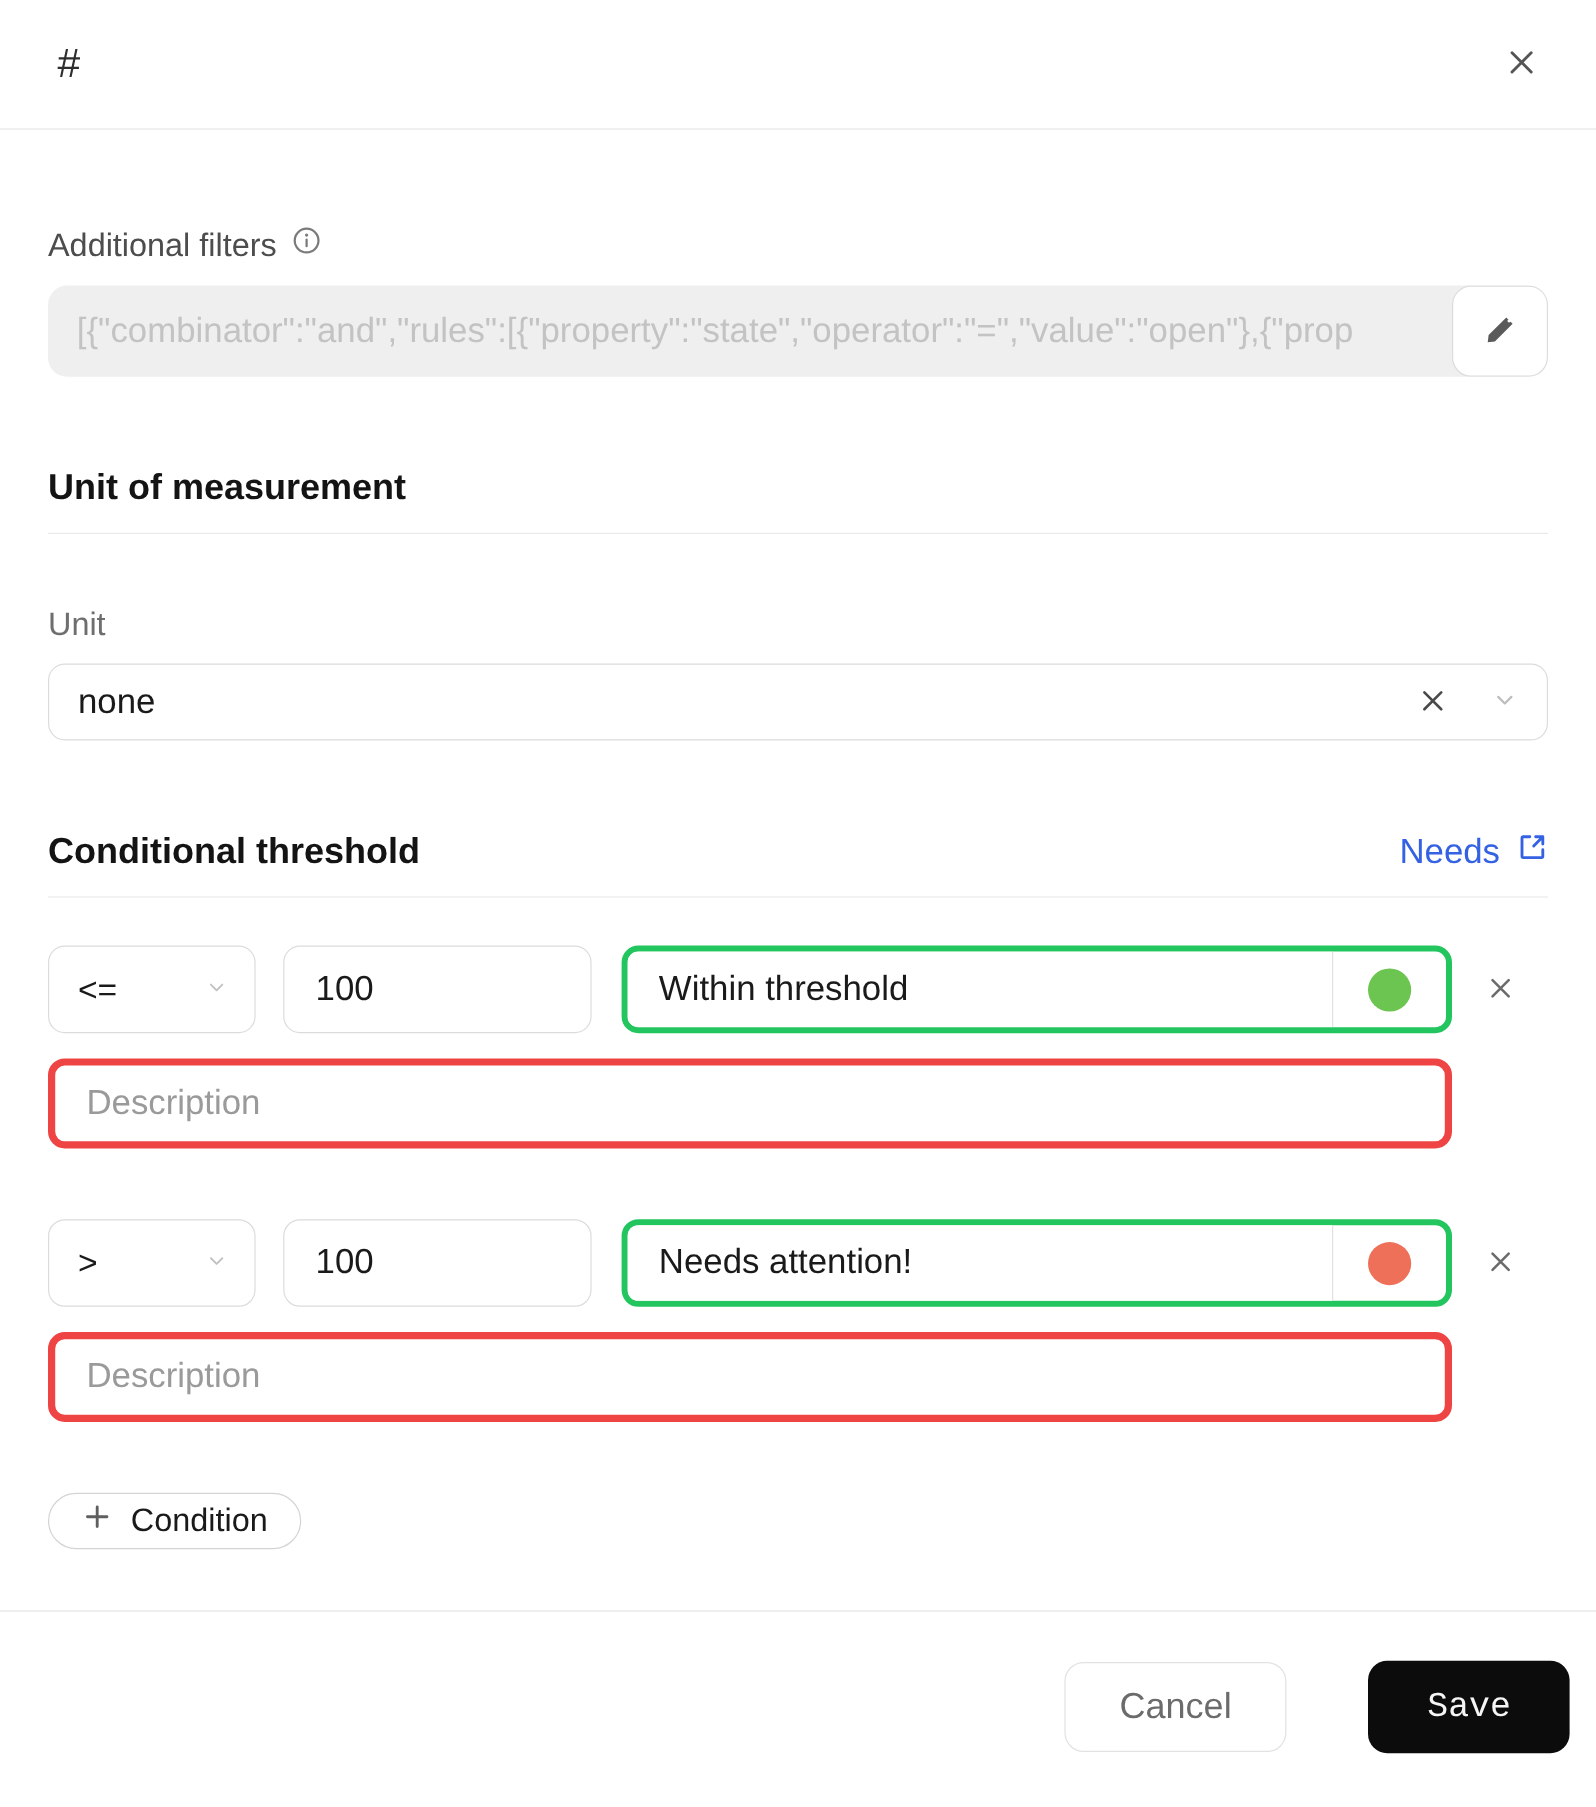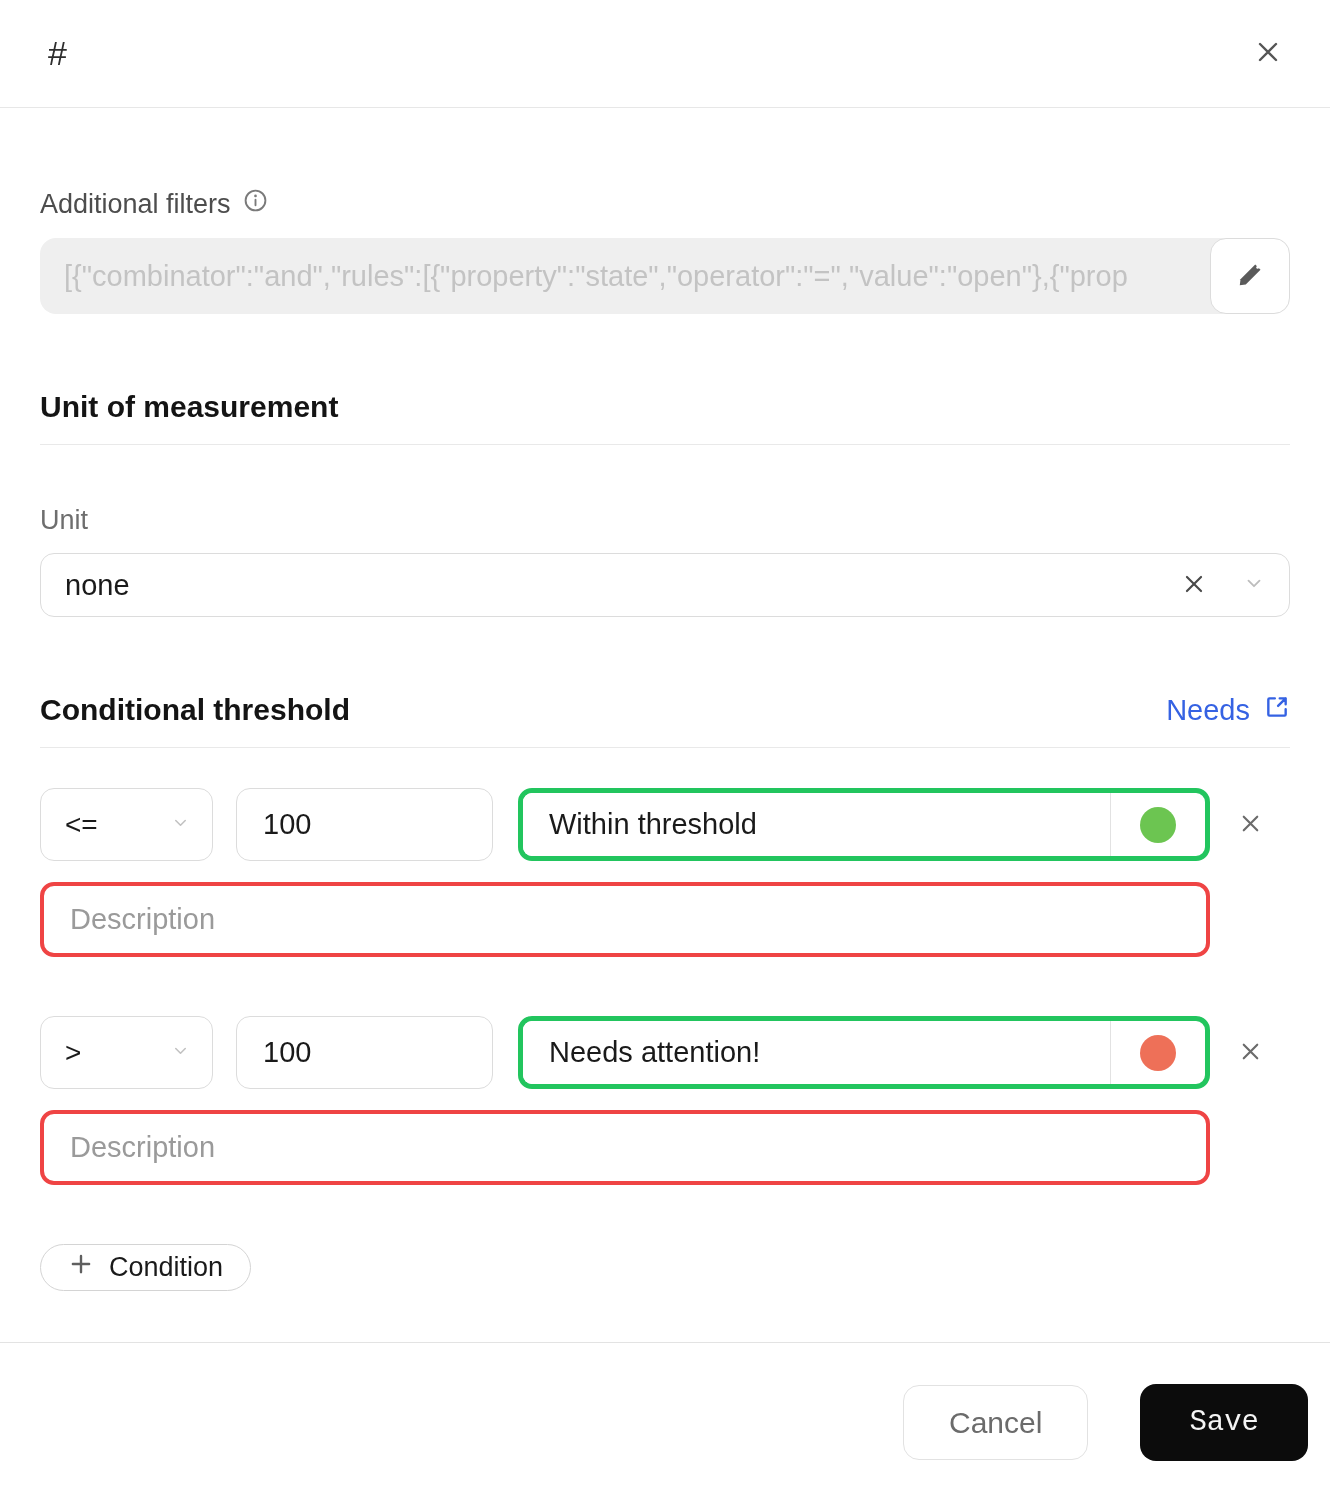--- a/index.html
+++ b/index.html
@@ -76,35 +76,35 @@
     font-family:"Liberation Sans", sans-serif;
   }
   .swatch-cell {
     width:95px; border-left:1px solid #e2e2e2; display:flex; align-items:center;
     justify-content:center; cursor:pointer;
   }
   .swatch-dot { width:36px; height:36px; border-radius:50%; }
   .remove-col { width:80px; height:73px; display:flex; align-items:center; justify-content:center; }
   .remove-btn { background:none; border:none; padding:6px; display:flex; cursor:pointer; }
   .desc-input {
-    margin-top:21px; width:100%; height:75px; border:4px solid #ef4444; border-radius:14px;
+    margin-top:21px; width:100%; height:75px; border:6px solid #ef4444; border-radius:14px;
     font-size:29px; padding:0 26px; outline:none; color:#1a1a1a;
     font-family:"Liberation Sans", sans-serif;
   }
   .desc-input::placeholder, .filters-field input::placeholder { color:#9a9a9a; }
 
   .add-condition-btn {
     display:inline-flex; align-items:center; gap:15px; height:47px; padding:0 27px;
     border:1.5px solid #d4d4d4; border-radius:24px; background:#fff; cursor:pointer;
     font-size:27px; color:#1a1a1a; font-family:"Liberation Sans", sans-serif;
   }
 
   
   .footer-divider { border:none; border-top:1px solid #e3e3e3; margin-top:51px; }
-  .dialog-footer { display:flex; justify-content:flex-end; align-items:center; gap:52px; padding:41px 22px 0 40px; }
+  .dialog-footer { display:flex; justify-content:flex-end; align-items:center; gap:68px; padding:41px 22px 0 40px; }
   .cancel-btn {
     height:75px; padding:0 45px; border:1.5px solid #e2e2e2; border-radius:16px;
     background:#fff; color:#6b6b6b; font-size:30px; cursor:pointer;
     font-family:"Liberation Sans", sans-serif;
   }
   .save-btn {
     height:77px; padding:0 49px; border:none; border-radius:16px; background:#0c0c0c;
     color:#f5f5f5; font-size:29px; cursor:pointer; font-family:Liberation Mono, monospace;
   }
 </style>

